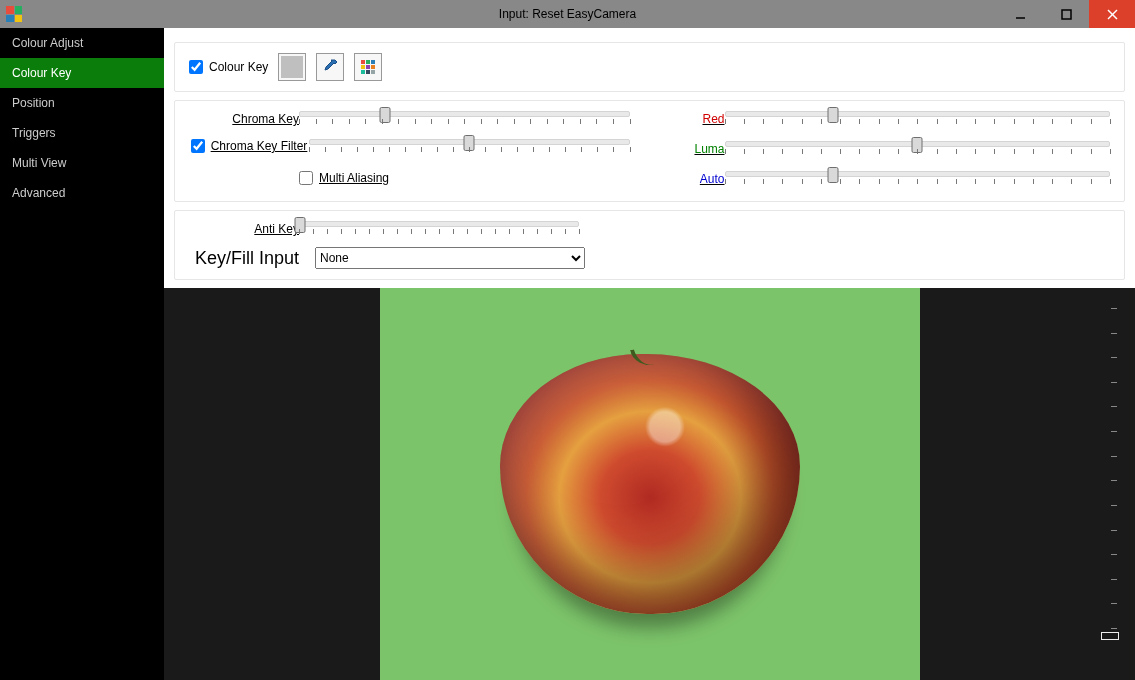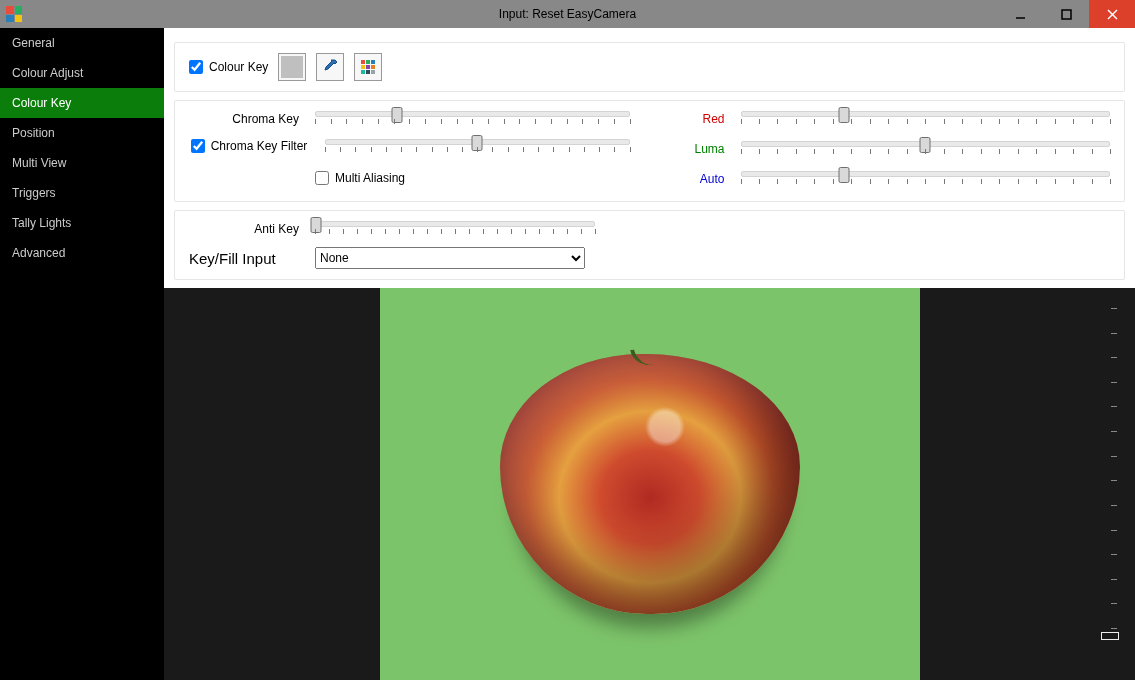--- a/index.html
+++ b/index.html
@@ -36,21 +36,21 @@
 
   .row-top { display:flex; align-items:center; gap:10px; }
   .chk { display:flex; align-items:center; gap:6px; font-size:12px; }
   .chk input { width:14px; height:14px; }
 
   .swatch-btn, .icon-btn { width:28px; height:28px; border:1px solid #999; background:#f7f7f7;
     display:flex; align-items:center; justify-content:center; cursor:pointer; }
   .swatch-inner { width:22px; height:22px; background:#bfbfbf; }
 
   .grid-panel { display:grid; grid-template-columns: 1fr 1fr; column-gap:40px; row-gap:10px; }
-  .slider-row { display:flex; align-items:flex-start; gap:16px; }
+  .slider-row { display:flex; align-items:flex-start; gap:0;text-decoration:underline; }
   .slider-row .label { width:110px; text-align:right; font-size:12px; padding-top:1px; }
   .slider-row .label.right { width:55px; }
   .slider-row .label.red { color:#d00000; }
   .slider-row .label.green { color:#008000; }
   .slider-row .label.blue { color:#0000d0; }
 
   .slider-wrap { flex:1; }
   .track { position:relative; height:6px; background:#e9e9e9; border:1px solid #d4d4d4;
     border-radius:2px; }
   .thumb { position:absolute; top:-5px; width:11px; height:16px; background:#d9d9d9;
@@ -58,21 +58,21 @@
   .ticks { position:relative; height:8px; margin-top:2px; }
   .ticks .t { position:absolute; top:0; width:1px; height:5px; background:#777; }
 
   .btn-row { display:flex; gap:60px; margin-left:130px; margin-top:6px; }
   .btn { min-width:130px; height:24px; font-size:12px; border:1px solid #a0a0a0;
     background:#f4f4f4; cursor:pointer; }
   .btn.primary { border:1px solid #1a79d2; background:#e6f2fb; }
 
   .select { width:270px; height:22px; font-size:12px; }
   .kf-row { display:flex; align-items:center; gap:16px; margin-top:10px; }
-  .kf-row .label { width:110px; font-size:15px; }
+  .kf-row .label { width:110px; text-align:right; font-size:18px; }
 
   
   .preview-area { flex:1; background:#1a1a1a; display:flex; position:relative; }
   .preview-frame { margin:0 auto; width:540px; height:100%; background:#7cc46a;
     display:flex; align-items:center; justify-content:center; overflow:hidden; }
   .apple {
     width:300px; height:260px; position:relative;
     background: radial-gradient(circle at 55% 28%, #fff6 0 6%, transparent 8%),
                 radial-gradient(ellipse 55% 60% at 50% 55%,
                   #b12a22 0%, #cf4b2e 30%, #e5a040 55%, #c7552c 75%, #8e231c 100%);
@@ -122,27 +122,25 @@
           <line x1="1" y1="1" x2="10" y2="10" stroke="#fff" stroke-width="1.5"></line>
           <line x1="10" y1="1" x2="1" y2="10" stroke="#fff" stroke-width="1.5"></line>
         </svg>
     </div>
   </div>
 </div>
 
 <div class="body-row">
 
   <div class="sidebar">
-    <div class="item">General</div>
     <div class="item">Colour Adjust</div>
     <div class="item active">Colour Key</div>
     <div class="item">Position</div>
+    <div class="item">Triggers</div>
     <div class="item">Multi View</div>
-    <div class="item">Triggers</div>
-    <div class="item">Tally Lights</div>
     <div class="item">Advanced</div>
   </div>
 
   <div class="main">
     <div class="settings">
 
       <div class="panel row-top">
         <label class="chk">
           <input type="checkbox" checked="" style="">
           <span>Colour Key</span>

